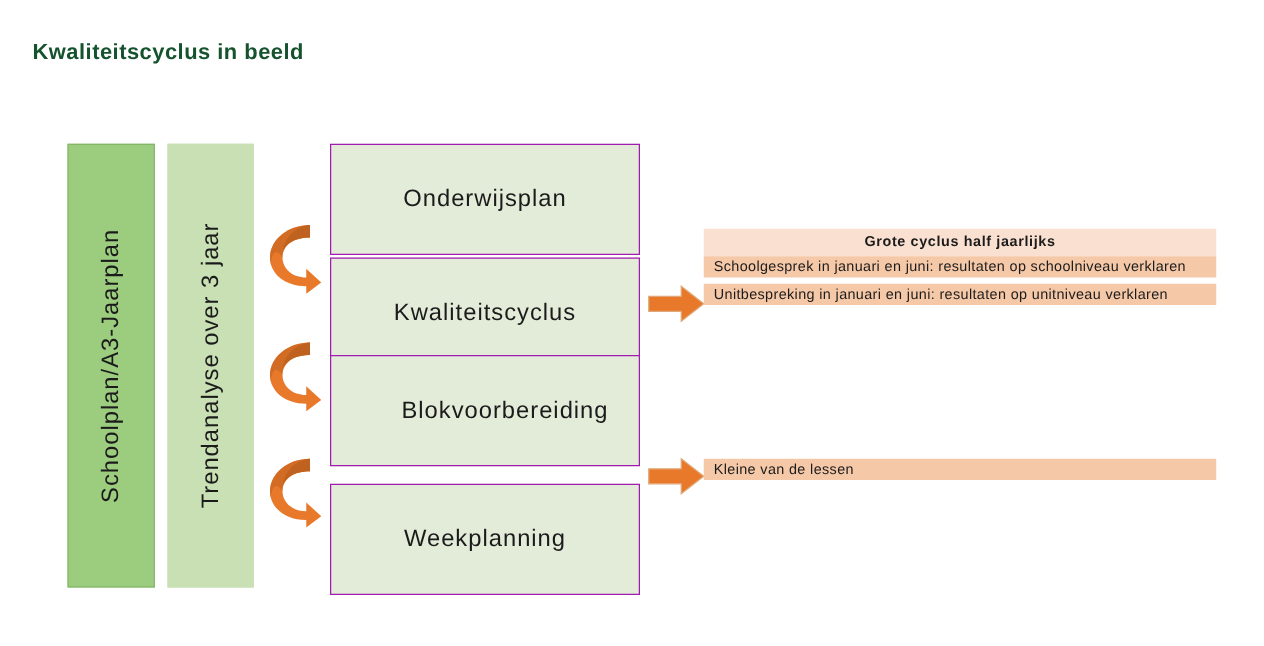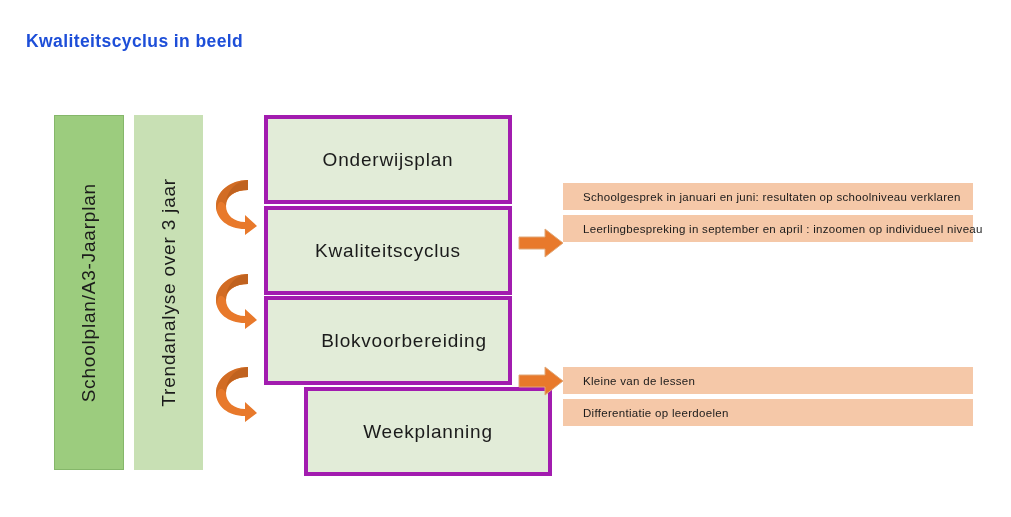--- a/index.html
+++ b/index.html
@@ -17,21 +17,21 @@
   }
 
   
   #page-title {
     position: absolute;
     left: 26px;
     top: 31px;
     font-size: 17.5px;
     font-weight: bold;
     letter-spacing: 0.4px;
-    color: #1d4ed8;
+    color: #14532d;
     white-space: nowrap;
   }
 
   
   .vcol {
     position: absolute;
     top: 115px;
     height: 355px;
     display: flex;
     align-items: center;
@@ -59,36 +59,36 @@
     border: 1px solid #c8e0b4;
   }
 
   
   .stage-box {
     position: absolute;
     left: 264px;
     width: 248px;
     height: 89px;
     background: #e2ecd8;
-    border: 4px solid #a21caf;
+    border: 1px solid #a21caf;
     box-sizing: border-box;
     display: flex;
     align-items: center;
     justify-content: center;
   }
   .stage-box .stage-label {
     font-size: 19px;
     letter-spacing: 0.8px;
     color: #1b1b1b;
     white-space: nowrap;
   }
   #stage-0 { top: 115px; }
   #stage-1 { top: 206px; }
-  #stage-2 { top: 296px; padding-left: 32px; }
-  #stage-3 { top: 387px; margin-left: 40px; }
+  #stage-2 { top: 284px; padding-left: 32px; }
+  #stage-3 { top: 387px; }
 
   
   .curve-arrow {
     position: absolute;
     left: 214px;
     width: 44px;
     height: 60px;
   }
   #curve-arrow-0 { top: 176px; }
   #curve-arrow-1 { top: 270px; }
@@ -119,25 +119,25 @@
     display: flex;
     align-items: center;
     justify-content: center;
     font-size: 11.5px;
     font-weight: bold;
     letter-spacing: 0.5px;
     color: #1b1b1b;
     box-sizing: border-box;
   }
   .panel-row {
-    height: 27px;
+    height: 17px;
     background: #f5c8a8;
     display: flex;
     align-items: center;
-    padding-left: 20px;
+    padding-left: 8px;
     font-size: 11.5px;
     letter-spacing: 0.3px;
     color: #1b1b1b;
     box-sizing: border-box;
     margin-top: 5px;
     white-space: nowrap;
   }
   .panel-row.first { margin-top: 0; }
 </style>
 </head>
@@ -192,20 +192,20 @@
     <path d="M1 9 L27 9 L27 1 L45 15 L27 29 L27 21 L1 21 Z" fill="#e8792b" stroke="#e0a878" stroke-width="1"></path>
   </svg>
 </div>
 <div class="block-arrow" id="block-arrow-1">
   <svg width="46" height="30" viewBox="0 0 46 30" xmlns="http://www.w3.org/2000/svg">
     <path d="M1 9 L27 9 L27 1 L45 15 L27 29 L27 21 L1 21 Z" fill="#e8792b" stroke="#e0a878" stroke-width="1"></path>
   </svg>
 </div>
 
 <div class="cycle-panel" id="panel-grote">
+  <div class="panel-header">Grote cyclus half jaarlijks</div>
   <div class="panel-row first">Schoolgesprek in januari en juni: resultaten op schoolniveau verklaren</div>
-  <div class="panel-row">Leerlingbespreking in september en april : inzoomen op individueel niveau</div>
+  <div class="panel-row">Unitbespreking in januari en juni: resultaten op unitniveau verklaren</div>
 </div>
 
 <div class="cycle-panel" id="panel-kleine">
   <div class="panel-row first">Kleine van de lessen</div>
-  <div class="panel-row">Differentiatie op leerdoelen</div>
 </div>
 
 </body></html>

